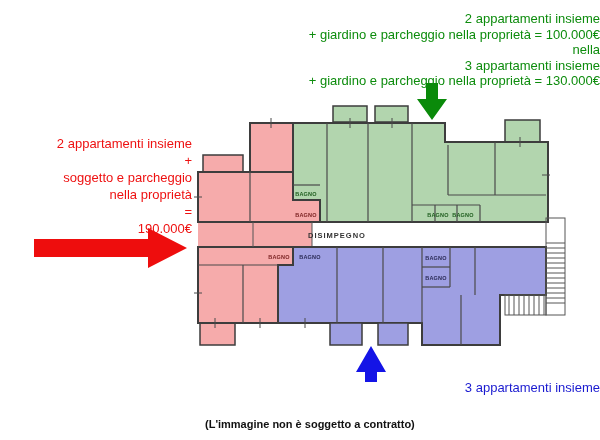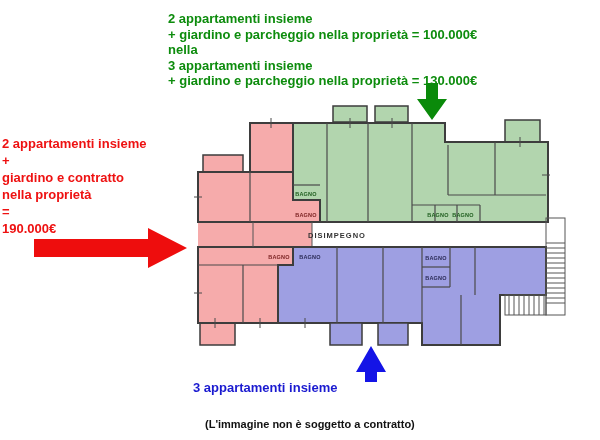--- a/index.html
+++ b/index.html
@@ -1,20 +1,20 @@
 <!DOCTYPE html>
 <html><head>
 <meta charset="utf-8">
 <style>
   html,body{margin:0;padding:0;}
   body{
     width:600px;height:440px;position:relative;background:#ffffff;
     font-family:"Liberation Sans",sans-serif;overflow:hidden;
   }
-  .annot{position:absolute;font-weight:bold;text-align:left;}
+  .annot{position:absolute;font-weight:normal;text-align:right;}
   .annot .ln{white-space:nowrap;}
   #top-annot{left:168px;top:11px;width:432px;font-size:13px;line-height:15.5px;}
   #left-annot{left:2px;top:135px;width:190px;font-size:13px;line-height:17px;}
   #bottom-annot{left:193px;top:380px;width:407px;font-size:13px;line-height:15px;}
   #disclaimer{position:absolute;left:205px;top:418px;font-size:11px;font-weight:bold;color:#111;white-space:nowrap;}
   .arrow-svg{position:absolute;display:block;}
   #plan-svg{position:absolute;left:185px;top:105px;}
   text.bagno{font-size:5.5px;font-weight:bold;letter-spacing:.2px;}
   text.disimpegno{font-size:7.5px;font-weight:bold;letter-spacing:1px;fill:#333;}
 </style>
@@ -25,21 +25,21 @@
   <div class="ln">2 appartamenti insieme</div>
   <div class="ln">+ giardino e parcheggio nella proprietà = 100.000€</div>
   <div class="ln">nella</div>
   <div class="ln">3 appartamenti insieme</div>
   <div class="ln">+ giardino e parcheggio nella proprietà = 130.000€</div>
 </div>
 
 <div id="left-annot" class="annot" style="color: rgb(238, 17, 17);">
   <div class="ln">2 appartamenti insieme</div>
   <div class="ln">+</div>
-  <div class="ln">giardino e contratto</div>
+  <div class="ln">soggetto e parcheggio</div>
   <div class="ln">nella proprietà</div>
   <div class="ln">=</div>
   <div class="ln">190.000€</div>
 </div>
 
 <div id="bottom-annot" class="annot" style="color: rgb(26, 26, 208);">
   <div class="ln">3 appartamenti insieme</div>
 </div>
 
 <div id="disclaimer">(L'immagine non è soggetto a contratto)</div>

